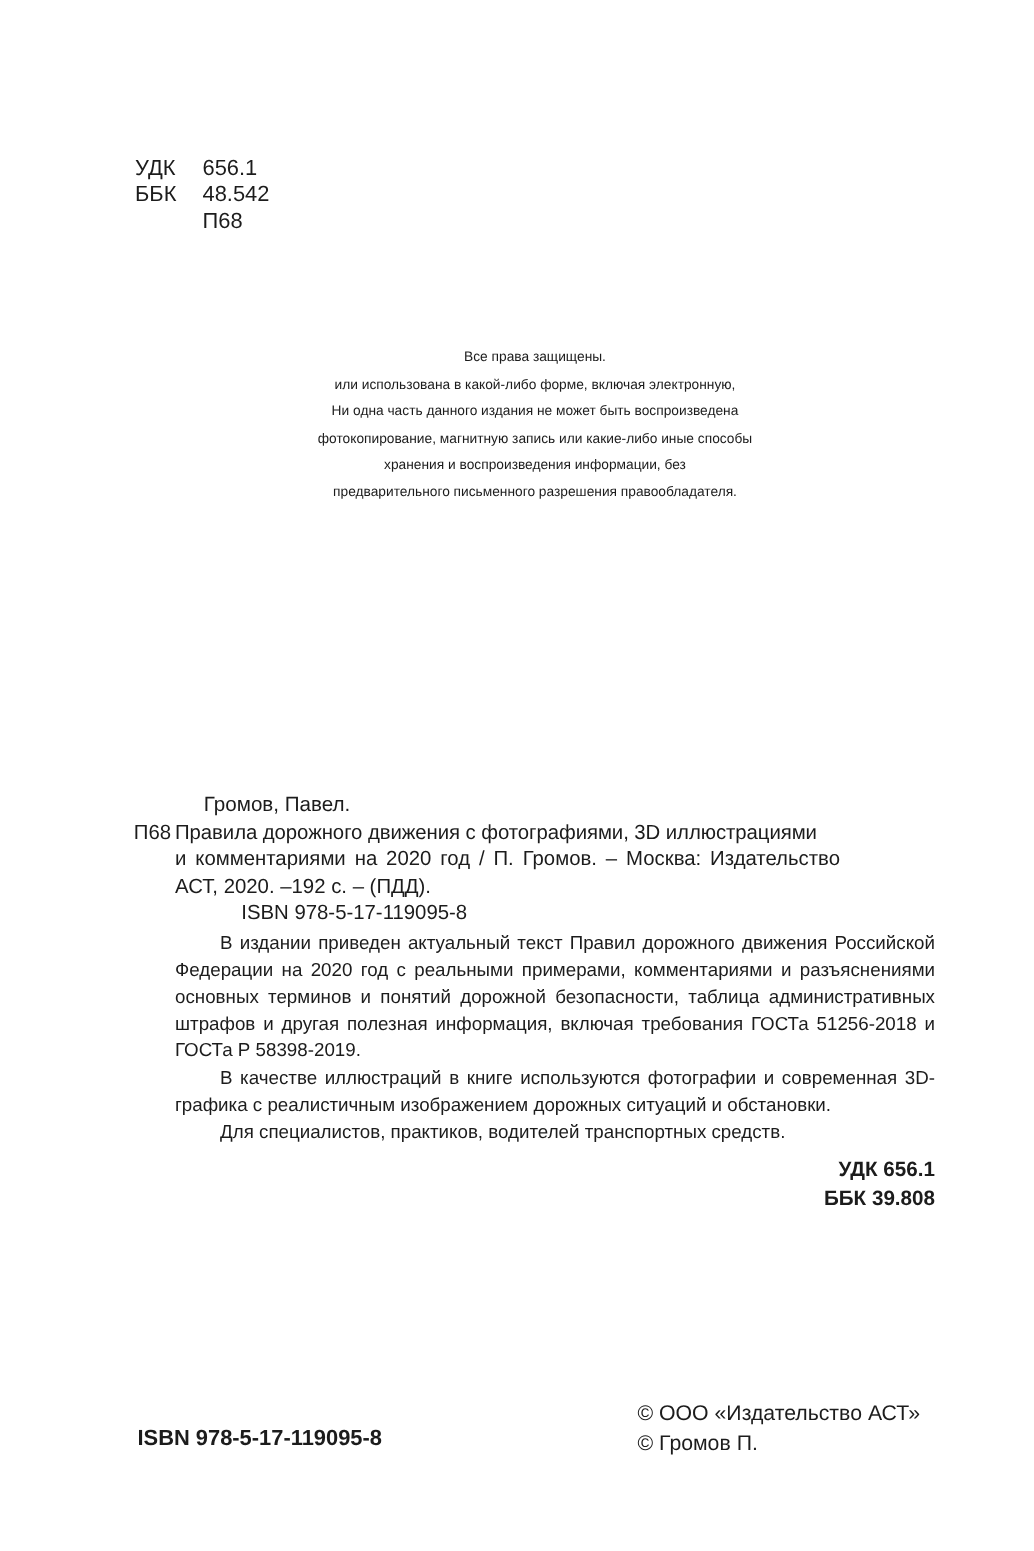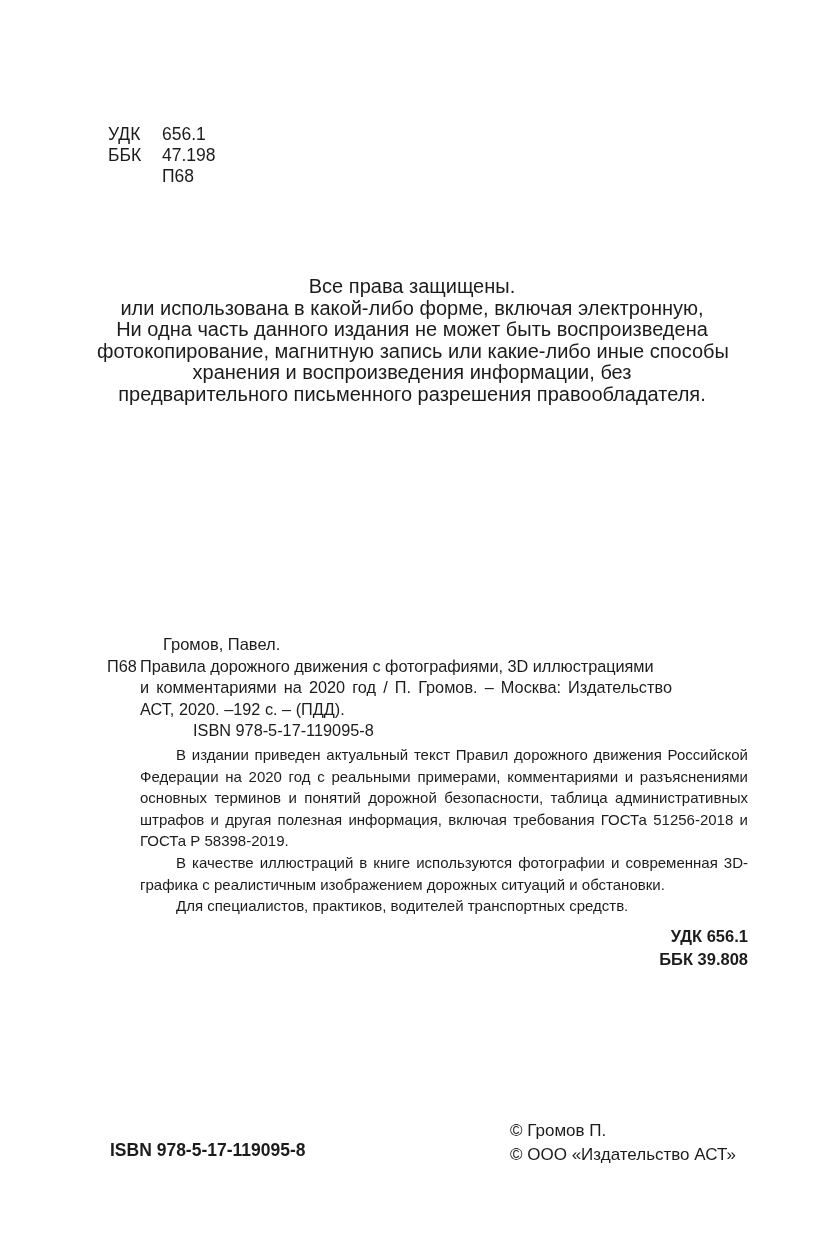--- a/index.html
+++ b/index.html
@@ -42,25 +42,25 @@
     display: inline-block;
     width: 54px;
   }
   .udk-top .val {
     display: inline-block;
   }
 
   
   .rights {
     position: absolute;
-    left: 97px;
+    left: 113px;
     top: 276px;
     width: 630px;
     text-align: center;
-    font-size: 20px;
+    font-size: 11px;
     line-height: 21.5px;
   }
   .rights .ln {
     display: block;
     white-space: nowrap;
   }
 
   
   .bib {
     position: absolute;
@@ -153,21 +153,21 @@
 </head>
 <body>
 
 <div class="page">
 
   <div class="udk-top">
     <span class="row">
       <span class="lbl">УДК</span><span class="val">656.1</span>
     </span>
     <span class="row">
-      <span class="lbl">ББК</span><span class="val">47.198</span>
+      <span class="lbl">ББК</span><span class="val">48.542</span>
     </span>
     <span class="row">
       <span class="lbl"></span><span class="val">П68</span>
     </span>
   </div>
 
   <div class="rights">
     <span class="ln">Все права защищены.</span>
     <span class="ln">или использована в какой-либо форме, включая электронную,</span>
     <span class="ln">Ни одна часть данного издания не может быть воспроизведена</span>
@@ -195,17 +195,17 @@
     <p>Для специалистов, практиков, водителей транспортных средств.</p>
   </div>
 
   <div class="udk-bottom">
     <span>УДК 656.1</span>
     <span>ББК 39.808</span>
   </div>
 
   <div class="footer-isbn">ISBN 978-5-17-119095-8</div>
   <div class="footer-copy">
+    <span>© ООО «Издательство АСТ»</span>
     <span>© Громов П.</span>
-    <span>© ООО «Издательство АСТ»</span>
   </div>
 
 </div>
 
 </body></html>

